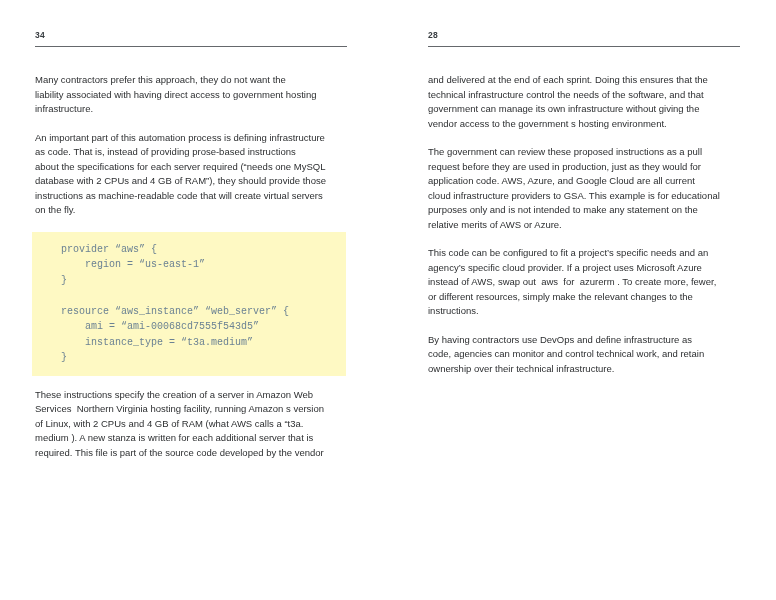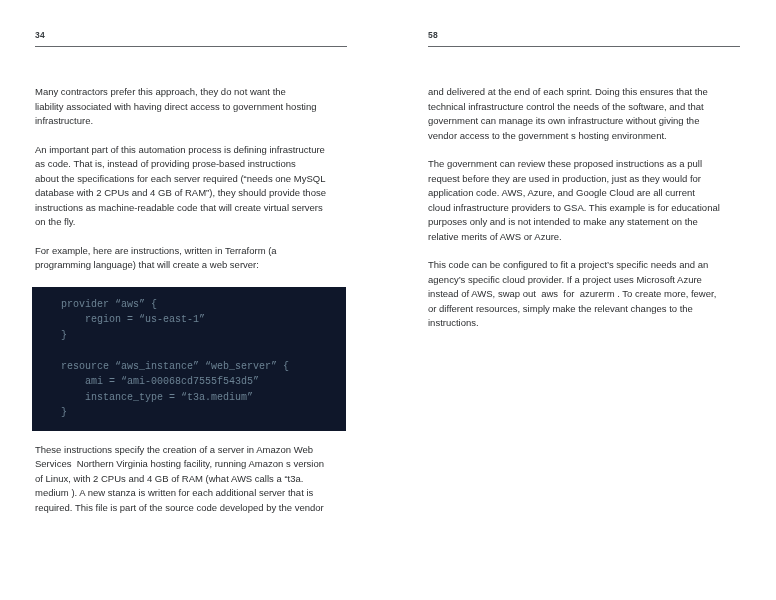--- a/index.html
+++ b/index.html
@@ -43,34 +43,34 @@
   #right-page .running-title { flex: 1; }
   #right-page .page-num { text-align: right; }
 
   .header-rule {
     border: none;
     border-top: 1.5px solid #65686c;
     margin: 5px 0 0 0;
   }
 
   .page-body {
-    margin-top: 38px;
+    margin-top: 26px;
   }
   .para {
     margin: 0 0 14px 0;
     font-size: 9.5px;
     line-height: 14.5px;
     color: #2d2f31;
     white-space: pre-wrap;
     width: 330px;
   }
   .code-block {
     margin: 6px 0 12px -3px;
     width: 277px;
-    background: #0f172a;
+    background: #fef9c3;
     padding: 10px 8px 10px 29px;
     font-family: "Liberation Mono", "DejaVu Sans Mono", monospace;
     font-size: 10px;
     line-height: 15.5px;
     color: #6b8293;
     white-space: pre;
   }
 </style>
 </head>
 <body>
@@ -85,55 +85,56 @@
     <div class="page-body">
       <p class="para">Many contractors prefer this approach, they do not want the
 liability associated with having direct access to government hosting
 infrastructure.</p>
       <p class="para">An important part of this automation process is defining infrastructure
 as code. That is, instead of providing prose-based instructions
 about the specifications for each server required (“needs one MySQL
 database with 2 CPUs and 4 GB of RAM”), they should provide those
 instructions as machine-readable code that will create virtual servers
 on the fly.</p>
-      <p class="para">For example, here are instructions, written in Terraform (a
-programming language) that will create a web server:</p>
       <div class="code-block">provider “aws” {
     region = “us-east-1”
 }
 
 resource “aws_instance” “web_server” {
     ami = “ami-00068cd7555f543d5”
     instance_type = “t3a.medium”
 }</div>
       <p class="para">These instructions specify the creation of a server in Amazon Web
 Services  Northern Virginia hosting facility, running Amazon s version
 of Linux, with 2 CPUs and 4 GB of RAM (what AWS calls a “t3a.
 medium ). A new stanza is written for each additional server that is
 required. This file is part of the source code developed by the vendor</p>
     </div>
   </div>
 
   <div class="page" id="right-page">
     <div class="page-header">
-      <span class="page-num">58</span>
+      <span class="page-num">28</span>
     </div>
     <hr class="header-rule">
     <div class="page-body">
       <p class="para">and delivered at the end of each sprint. Doing this ensures that the
 technical infrastructure control the needs of the software, and that
 government can manage its own infrastructure without giving the
 vendor access to the government s hosting environment.</p>
       <p class="para">The government can review these proposed instructions as a pull
 request before they are used in production, just as they would for
 application code. AWS, Azure, and Google Cloud are all current
 cloud infrastructure providers to GSA. This example is for educational
 purposes only and is not intended to make any statement on the
 relative merits of AWS or Azure.</p>
       <p class="para">This code can be configured to fit a project’s specific needs and an
 agency’s specific cloud provider. If a project uses Microsoft Azure
 instead of AWS, swap out  aws  for  azurerm . To create more, fewer,
 or different resources, simply make the relevant changes to the
 instructions.</p>
+      <p class="para">By having contractors use DevOps and define infrastructure as
+code, agencies can monitor and control technical work, and retain
+ownership over their technical infrastructure.</p>
     </div>
   </div>
 
 </div>
 
 </body></html>

